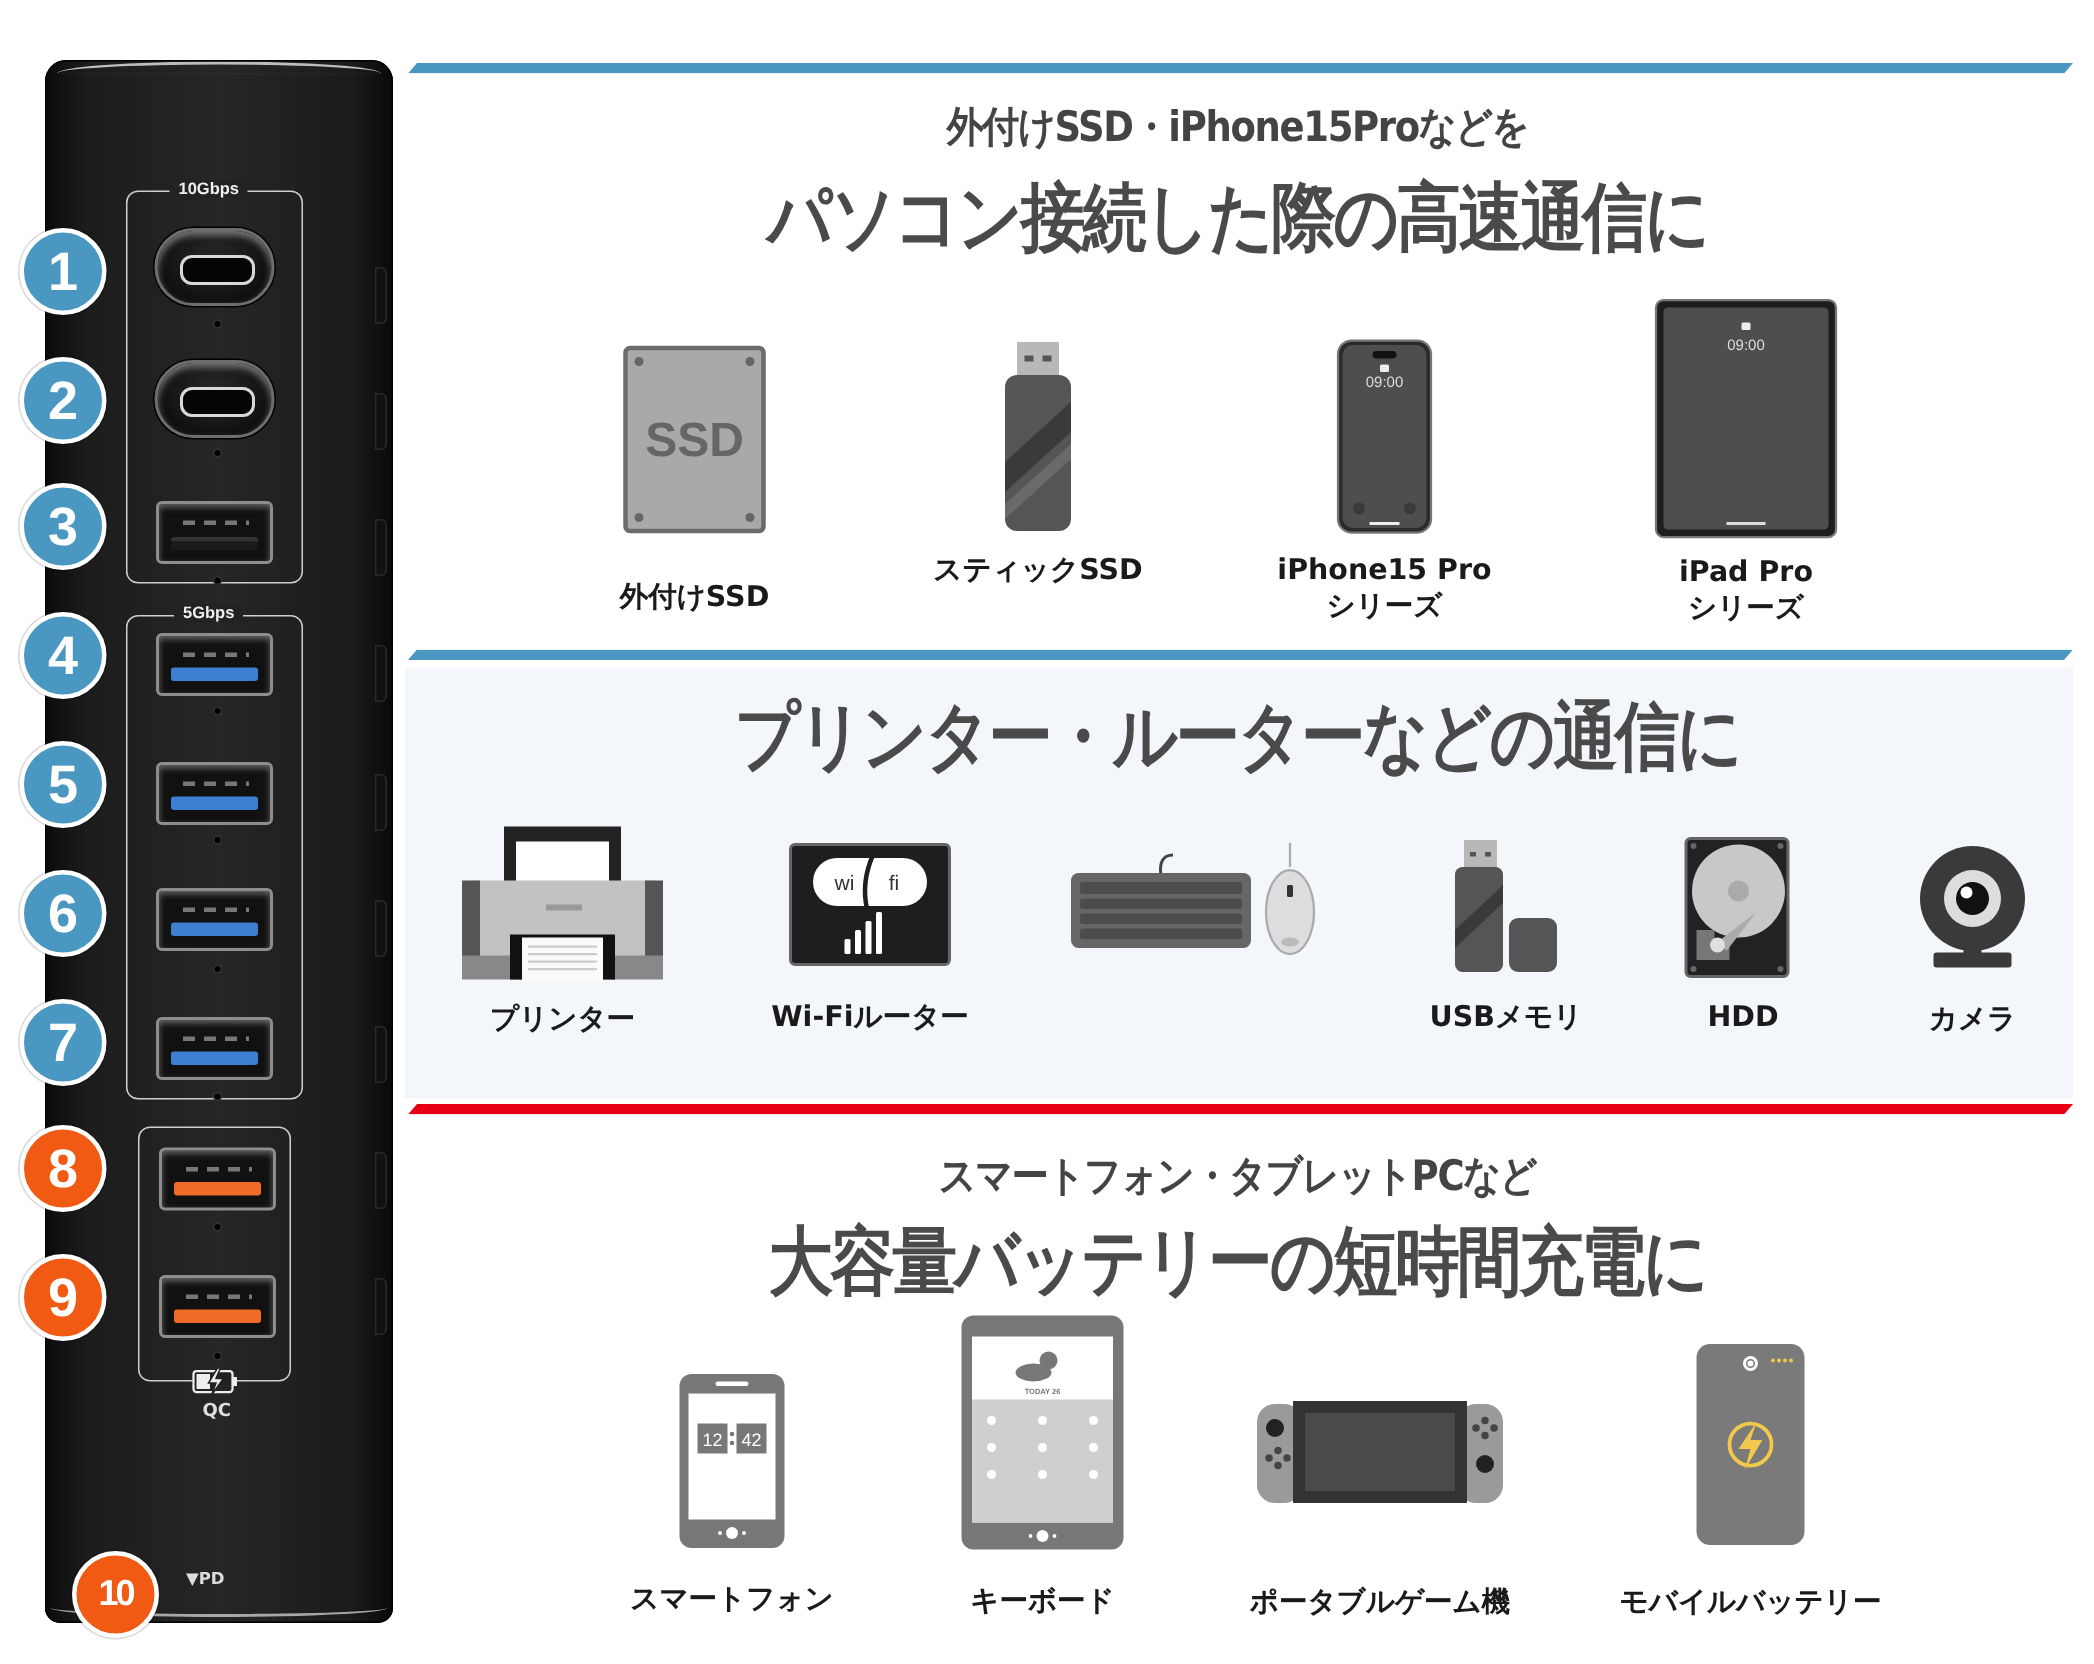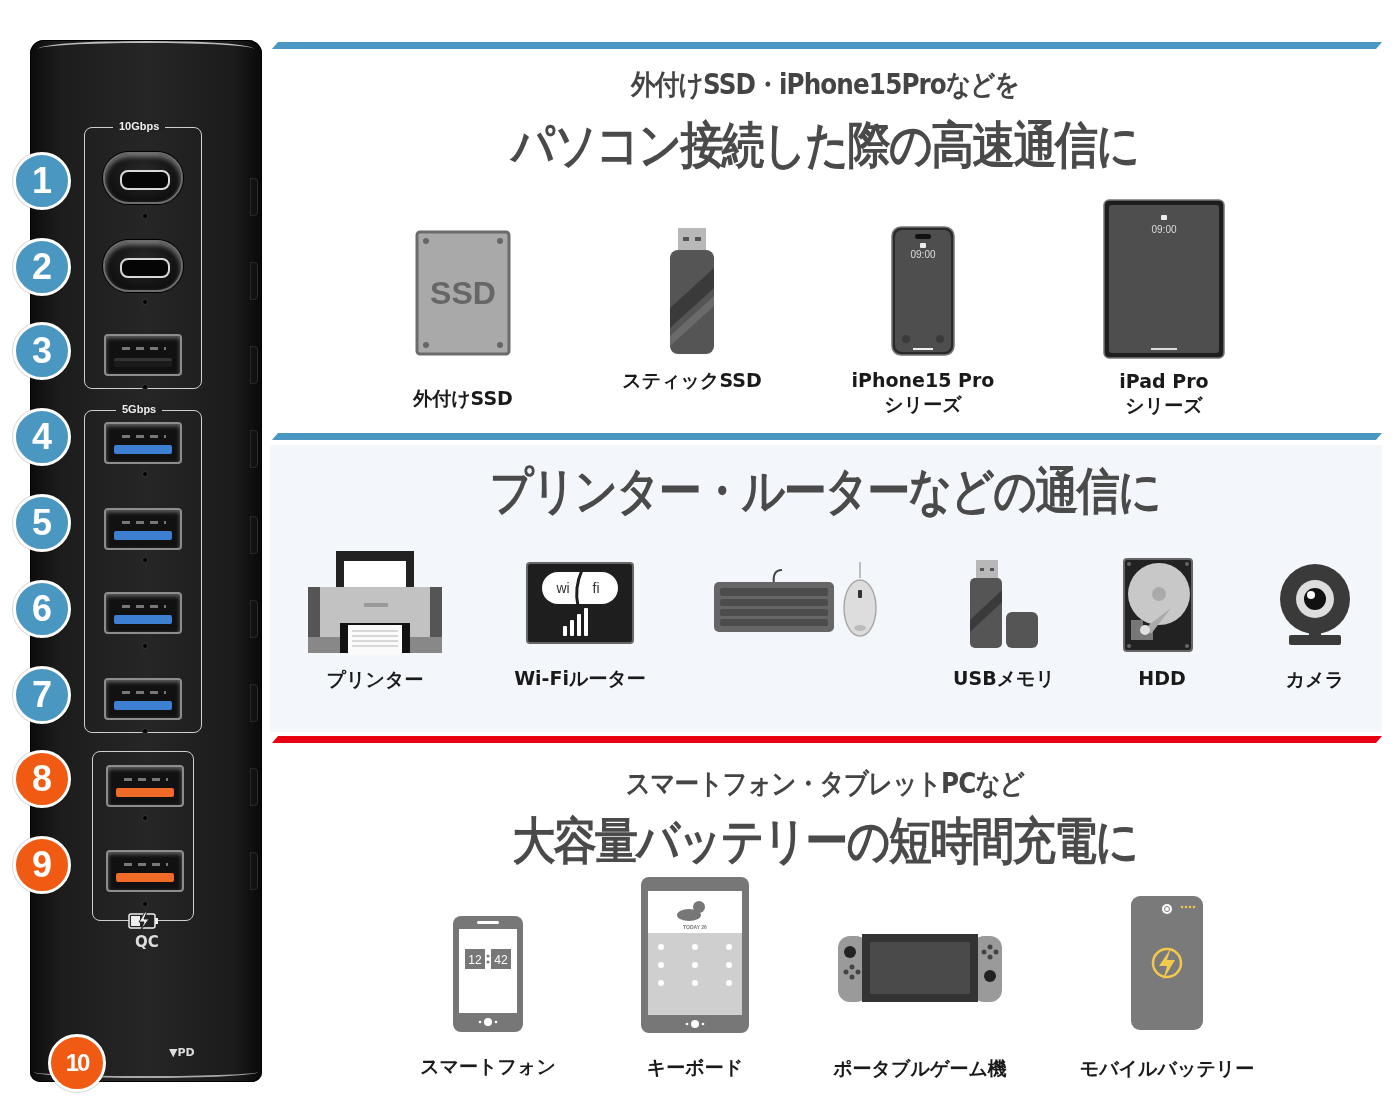--- a/index.html
+++ b/index.html
@@ -64,22 +64,22 @@
     position: absolute; width: 58px; height: 58px; border-radius: 50%;
     border: 3px solid #ffffff; color: #fff; font-weight: bold; font-size: 36px;
     display: flex; align-items: center; justify-content: center;
     font-family: "Liberation Sans", sans-serif;
     box-shadow: 0 0 0 1px rgba(0,0,0,.15);
   }
   .port-num.blue { background: #4a97c2; }
   .port-num.orange { background: #f05a12; }
 
   .qc-icon { position: absolute; left: 128px; top: 912px; width: 32px; height: 18px; }
-  .qc-label { position: absolute; left: 135px; top: 933px; font-size: 15px; font-weight: bold; color: #ddd; }
-  .pd-label { position: absolute; left: 124px; top: 1046px; font-size: 11px; font-weight: bold; color: #ddd; margin-left: 45px; }
+  .qc-label { position: absolute; left: 135px; top: 933px; font-size: 12px; font-weight: bold; color: #ddd; }
+  .pd-label { position: absolute; left: 124px; top: 1046px; font-size: 11px; font-weight: bold; color: #ddd; }
 
   
   .rule {
     position: absolute; left: 272px; width: 1110px; height: 7px;
     clip-path: polygon(6px 0, 100% 0, calc(100% - 6px) 100%, 0 100%);
   }
   .section2-bg { position: absolute; left: 270px; top: 445px; width: 1112px; height: 287px; background: #f3f7fc; }
 
   .subtitle {
     position: absolute; left: 270px; width: 1110px; text-align: center;

